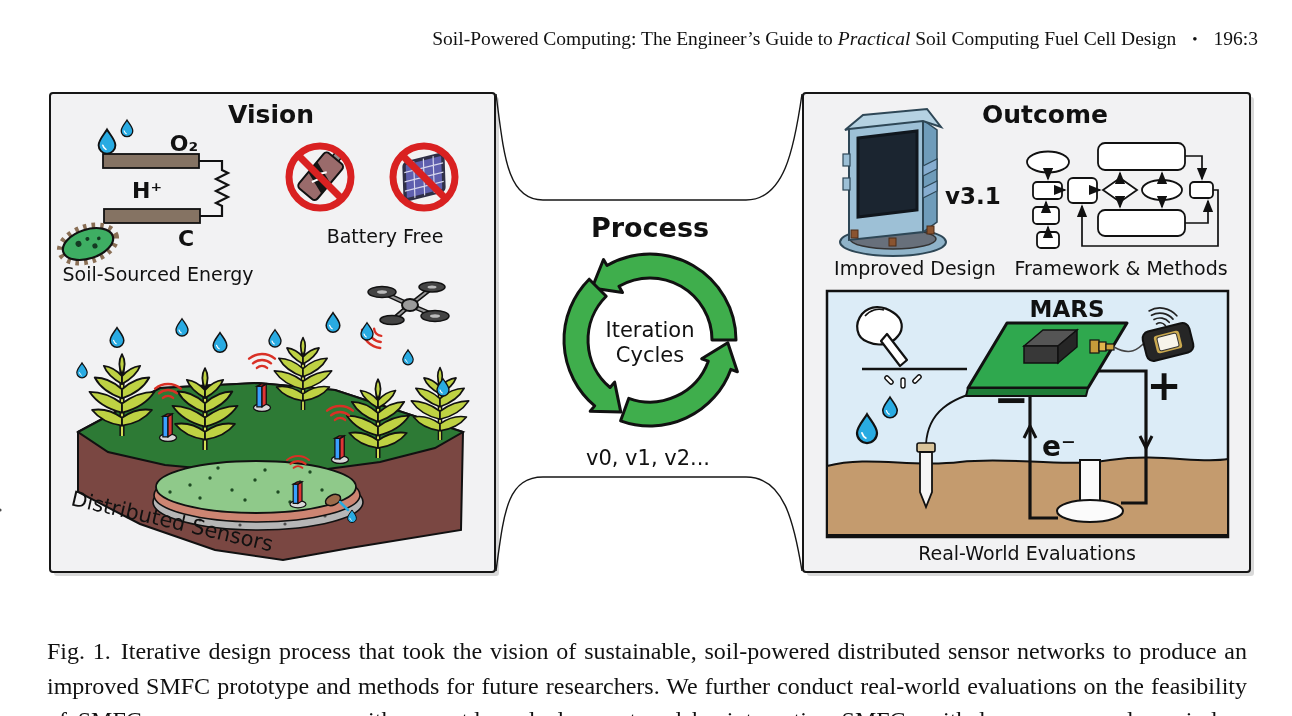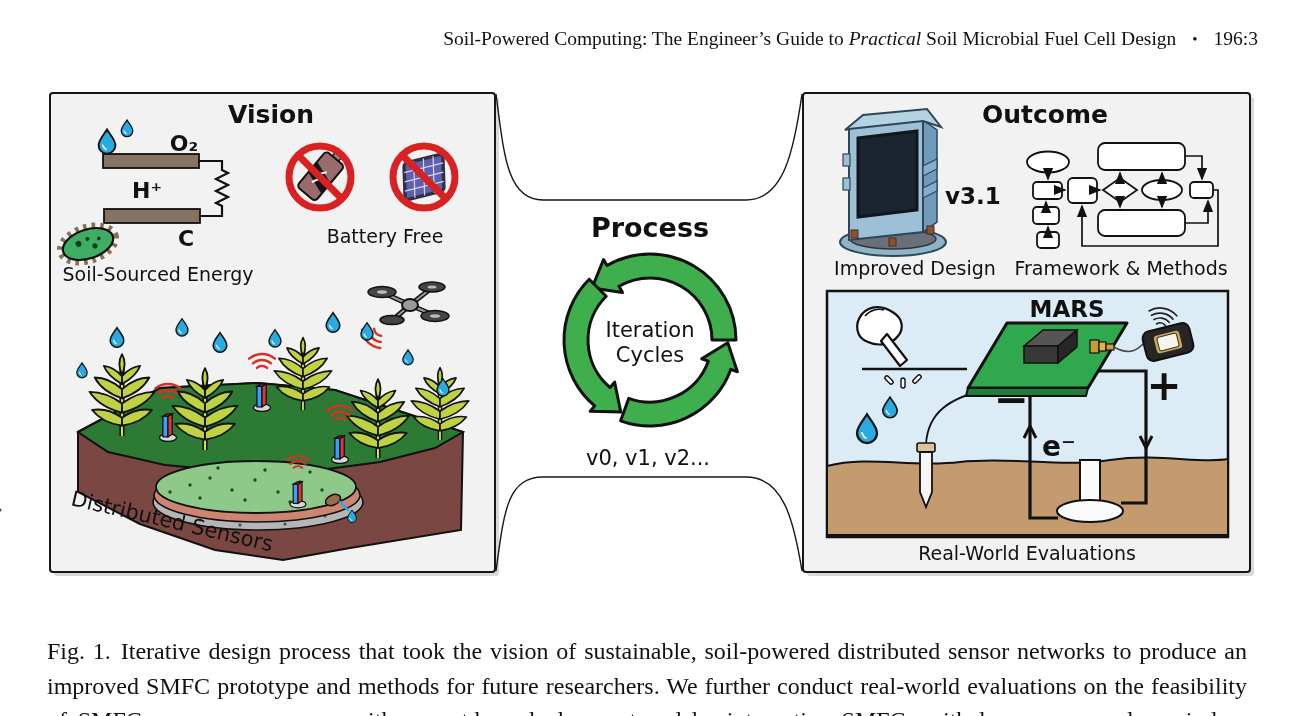--- a/index.html
+++ b/index.html
@@ -21,21 +21,21 @@
   .t-ver{font-family:"DejaVu Sans",sans-serif;font-weight:700;font-size:23px;}
   .t-mars{font-family:"DejaVu Sans",sans-serif;font-weight:700;font-size:23px;}
   .t-term{font-family:"DejaVu Sans",sans-serif;font-weight:700;font-size:42px;}
   .t-elec{font-family:"DejaVu Sans",sans-serif;font-weight:700;font-size:28px;}
   .mid{text-anchor:middle;}
 </style>
 </head>
 <body>
 
 <div class="header">
-  <span>Soil-Powered Computing: The Engineer’s Guide to </span><span class="ital">Practical</span><span> Soil Microbial Fuel Cell Design</span><span class="sep">•</span><span>196:3</span>
+  <span>Soil-Powered Computing: The Engineer’s Guide to </span><span class="ital">Practical</span><span> Soil Computing Fuel Cell Design</span><span class="sep">•</span><span>196:3</span>
 </div>
 
 <svg class="figure-svg" width="1292" height="716" viewBox="0 0 1292 716">
   <defs>
     <marker id="ah" markerWidth="9" markerHeight="8" refX="6.5" refY="3" orient="auto">
       <path d="M0,0 L7.5,3 L0,6 Z" fill="#111"></path>
     </marker>
     <g id="drop">
       <path d="M0,-11 C3,-6 8,-1 8,4 A8,8 0 1 1 -8,4 C-8,-1 -3,-6 0,-11 Z" fill="#29abe2" stroke="#111" stroke-width="1.8"></path>
       <path d="M-4,4 Q-3,7 -1,8" fill="none" stroke="#fff" stroke-width="1.5" stroke-linecap="round"></path>

